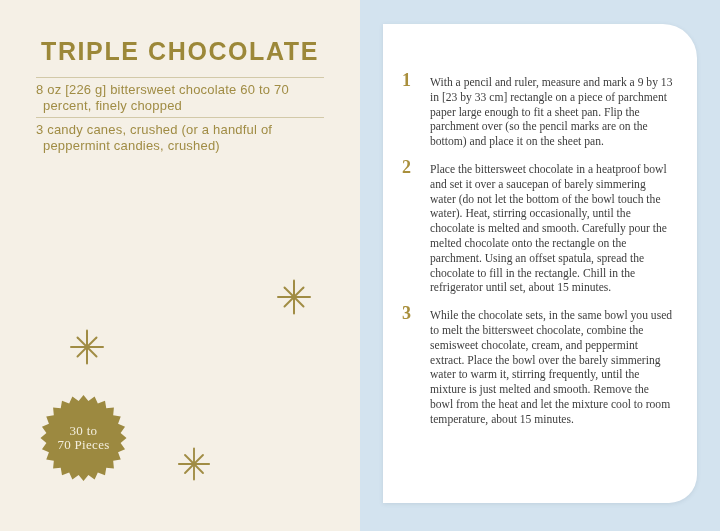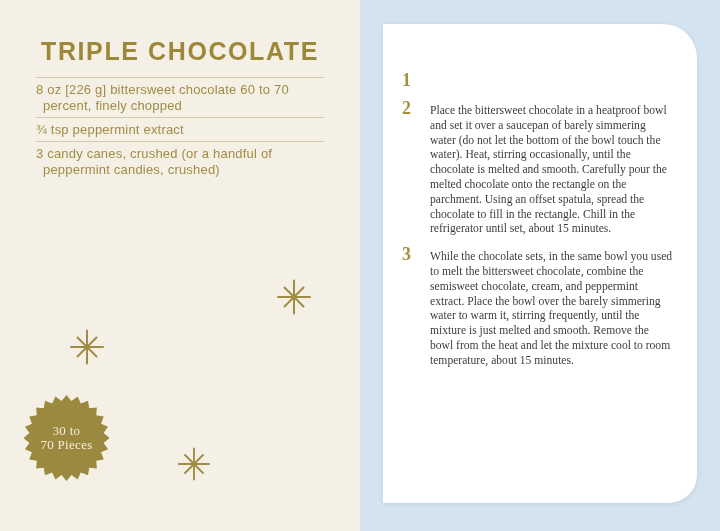--- a/index.html
+++ b/index.html
@@ -22,21 +22,21 @@
   .ingredients {
     list-style:none; margin:11px 36px 0 36px; padding:0;
     color:#a08c44; font-size:13px; line-height:16px; letter-spacing:0.2px;
   }
   .ingredient {
     border-top:1px solid #d2c9a8;
     padding:4px 0 3px 7px; text-indent:-7px;
   }
   .sparkle { position:absolute; }
   .sparkle line { stroke:#a08c44; stroke-width:2; stroke-linecap:round; }
-  .yield-badge { position:absolute; left:23px; top:395px; width:87px; height:86px; }
+  .yield-badge { position:absolute; left:40px; top:395px; width:87px; height:86px; }
   .yield-badge svg { position:absolute; inset:0; width:100%; height:100%; }
   .badge-shape polygon { fill:#9c8940; }
   .badge-label {
     position:absolute; inset:0; display:flex; flex-direction:column;
     justify-content:center; align-items:center;
     font-family:"Liberation Serif", serif; font-size:13px; line-height:14.5px;
     color:#f3eedd; letter-spacing:0.3px;
   }
 
   
@@ -67,21 +67,20 @@
 
 <div class="spread">
 
   <section class="left-page">
     <h1 class="recipe-title">
       <span>TRIPLE CHOCOLATE</span>
     </h1>
 
     <ul class="ingredients">
         <li class="ingredient">8 oz [226 g] bittersweet chocolate 60 to 70 percent, finely chopped</li>
-        <li class="ingredient">¾ tsp peppermint extract</li>
         <li class="ingredient">3 candy canes, crushed (or a handful of peppermint candies, crushed)</li>
       </ul>
 
     <svg class="sparkle" style="left:276px; top:279px;" width="36" height="36" viewBox="0 0 36 36">
       <line x1="18" y1="1.5" x2="18" y2="34.5"></line>
       <line x1="2" y1="18" x2="34" y2="18"></line>
       <line x1="8.5" y1="8.5" x2="27.5" y2="27.5"></line>
       <line x1="27.5" y1="8.5" x2="8.5" y2="27.5"></line>
     </svg>
 
@@ -108,20 +107,21 @@
         <span>70 Pieces</span>
       </div>
     </div>
   </section>
 
   <section class="right-page">
     <div class="instructions-card">
       <ol class="steps">
           <li class="step">
             <span class="step-number">1</span>
+            <p class="step-text">With a pencil and ruler, measure and mark a 9 by 13 in [23 by 33 cm] rectangle on a piece of parchment paper large enough to fit a sheet pan. Flip the parchment over (so the pencil marks are on the bottom) and place it on the sheet pan.</p>
           </li>
           <li class="step">
             <span class="step-number">2</span>
             <p class="step-text">Place the bittersweet chocolate in a heatproof bowl and set it over a saucepan of barely simmering water (do not let the bottom of the bowl touch the water). Heat, stirring occasionally, until the chocolate is melted and smooth. Carefully pour the melted chocolate onto the rectangle on the parchment. Using an offset spatula, spread the chocolate to fill in the rectangle. Chill in the refrigerator until set, about 15 minutes.</p>
           </li>
           <li class="step">
             <span class="step-number">3</span>
             <p class="step-text">While the chocolate sets, in the same bowl you used to melt the bittersweet chocolate, combine the semisweet chocolate, cream, and peppermint extract. Place the bowl over the barely simmering water to warm it, stirring frequently, until the mixture is just melted and smooth. Remove the bowl from the heat and let the mixture cool to room temperature, about 15 minutes.</p>
           </li>
         </ol>

